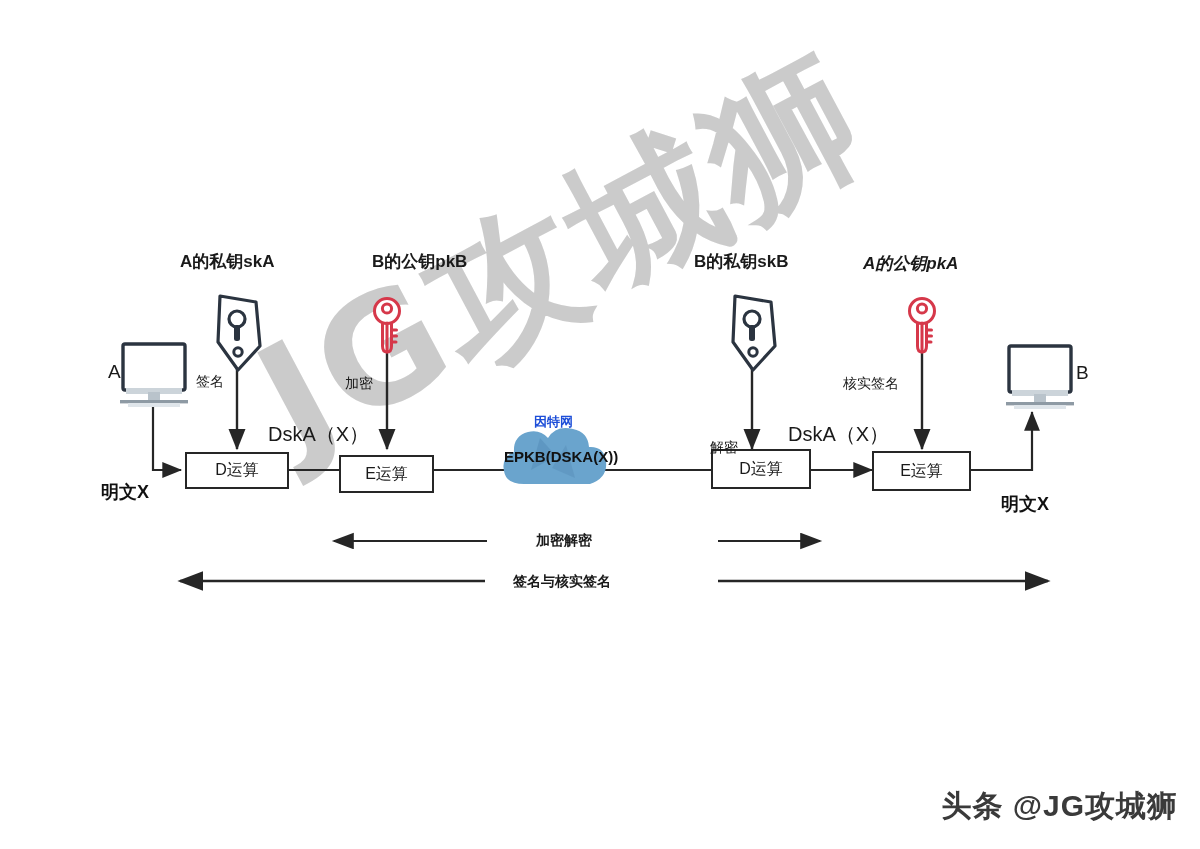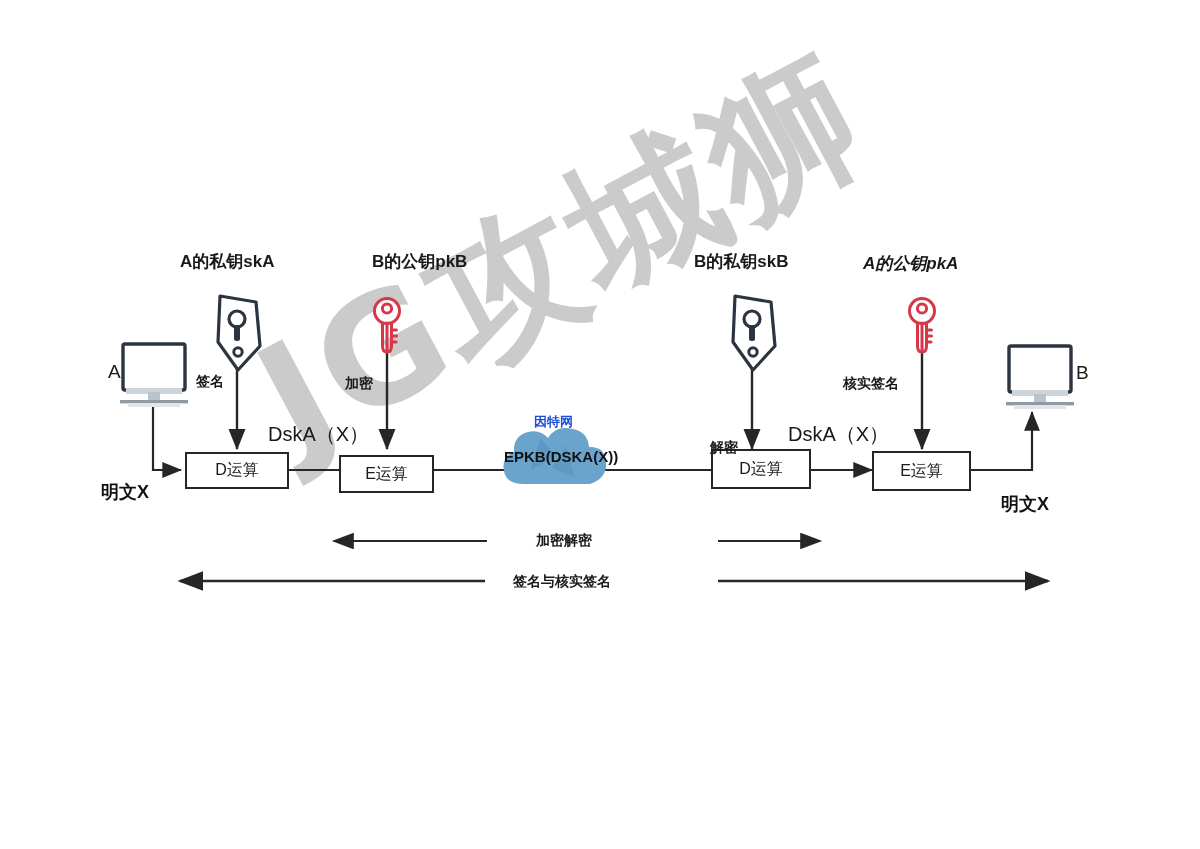--- a/index.html
+++ b/index.html
@@ -82,21 +82,21 @@
     position: absolute;
     font-size: 17px;
     font-weight: 700;
     color: #1a1a1a;
     white-space: nowrap;
     z-index: 5;
   }
   .small-lbl {
     position: absolute;
     font-size: 14px;
-    font-weight: 700;
+    font-weight: 400;
     color: #1a1a1a;
     white-space: nowrap;
     z-index: 5;
   }
   .formula {
     position: absolute;
     font-size: 20px;
     font-weight: 400;
     color: #1a1a1a;
     white-space: nowrap;
@@ -281,14 +281,15 @@
   <div class="cloud-formula" style="left:504px; top:448px;">EPKB(DSKA(X))</div>
 
   <div class="endpoint-lbl" style="left:108px; top:361px;">A</div>
   <div class="endpoint-lbl" style="left:1076px; top:362px;">B</div>
   <div class="bold-lbl" style="left:101px; top:480px;">明文X</div>
   <div class="bold-lbl" style="left:1001px; top:492px;">明文X</div>
 
   <div class="flow-lbl" style="left:536px; top:532px;">加密解密</div>
   <div class="flow-lbl" style="left:513px; top:573px;">签名与核实签名</div>
 
+  <div class="footer-wm">头条 @JG攻城狮</div>
 
 </div>
 
 </body></html>

